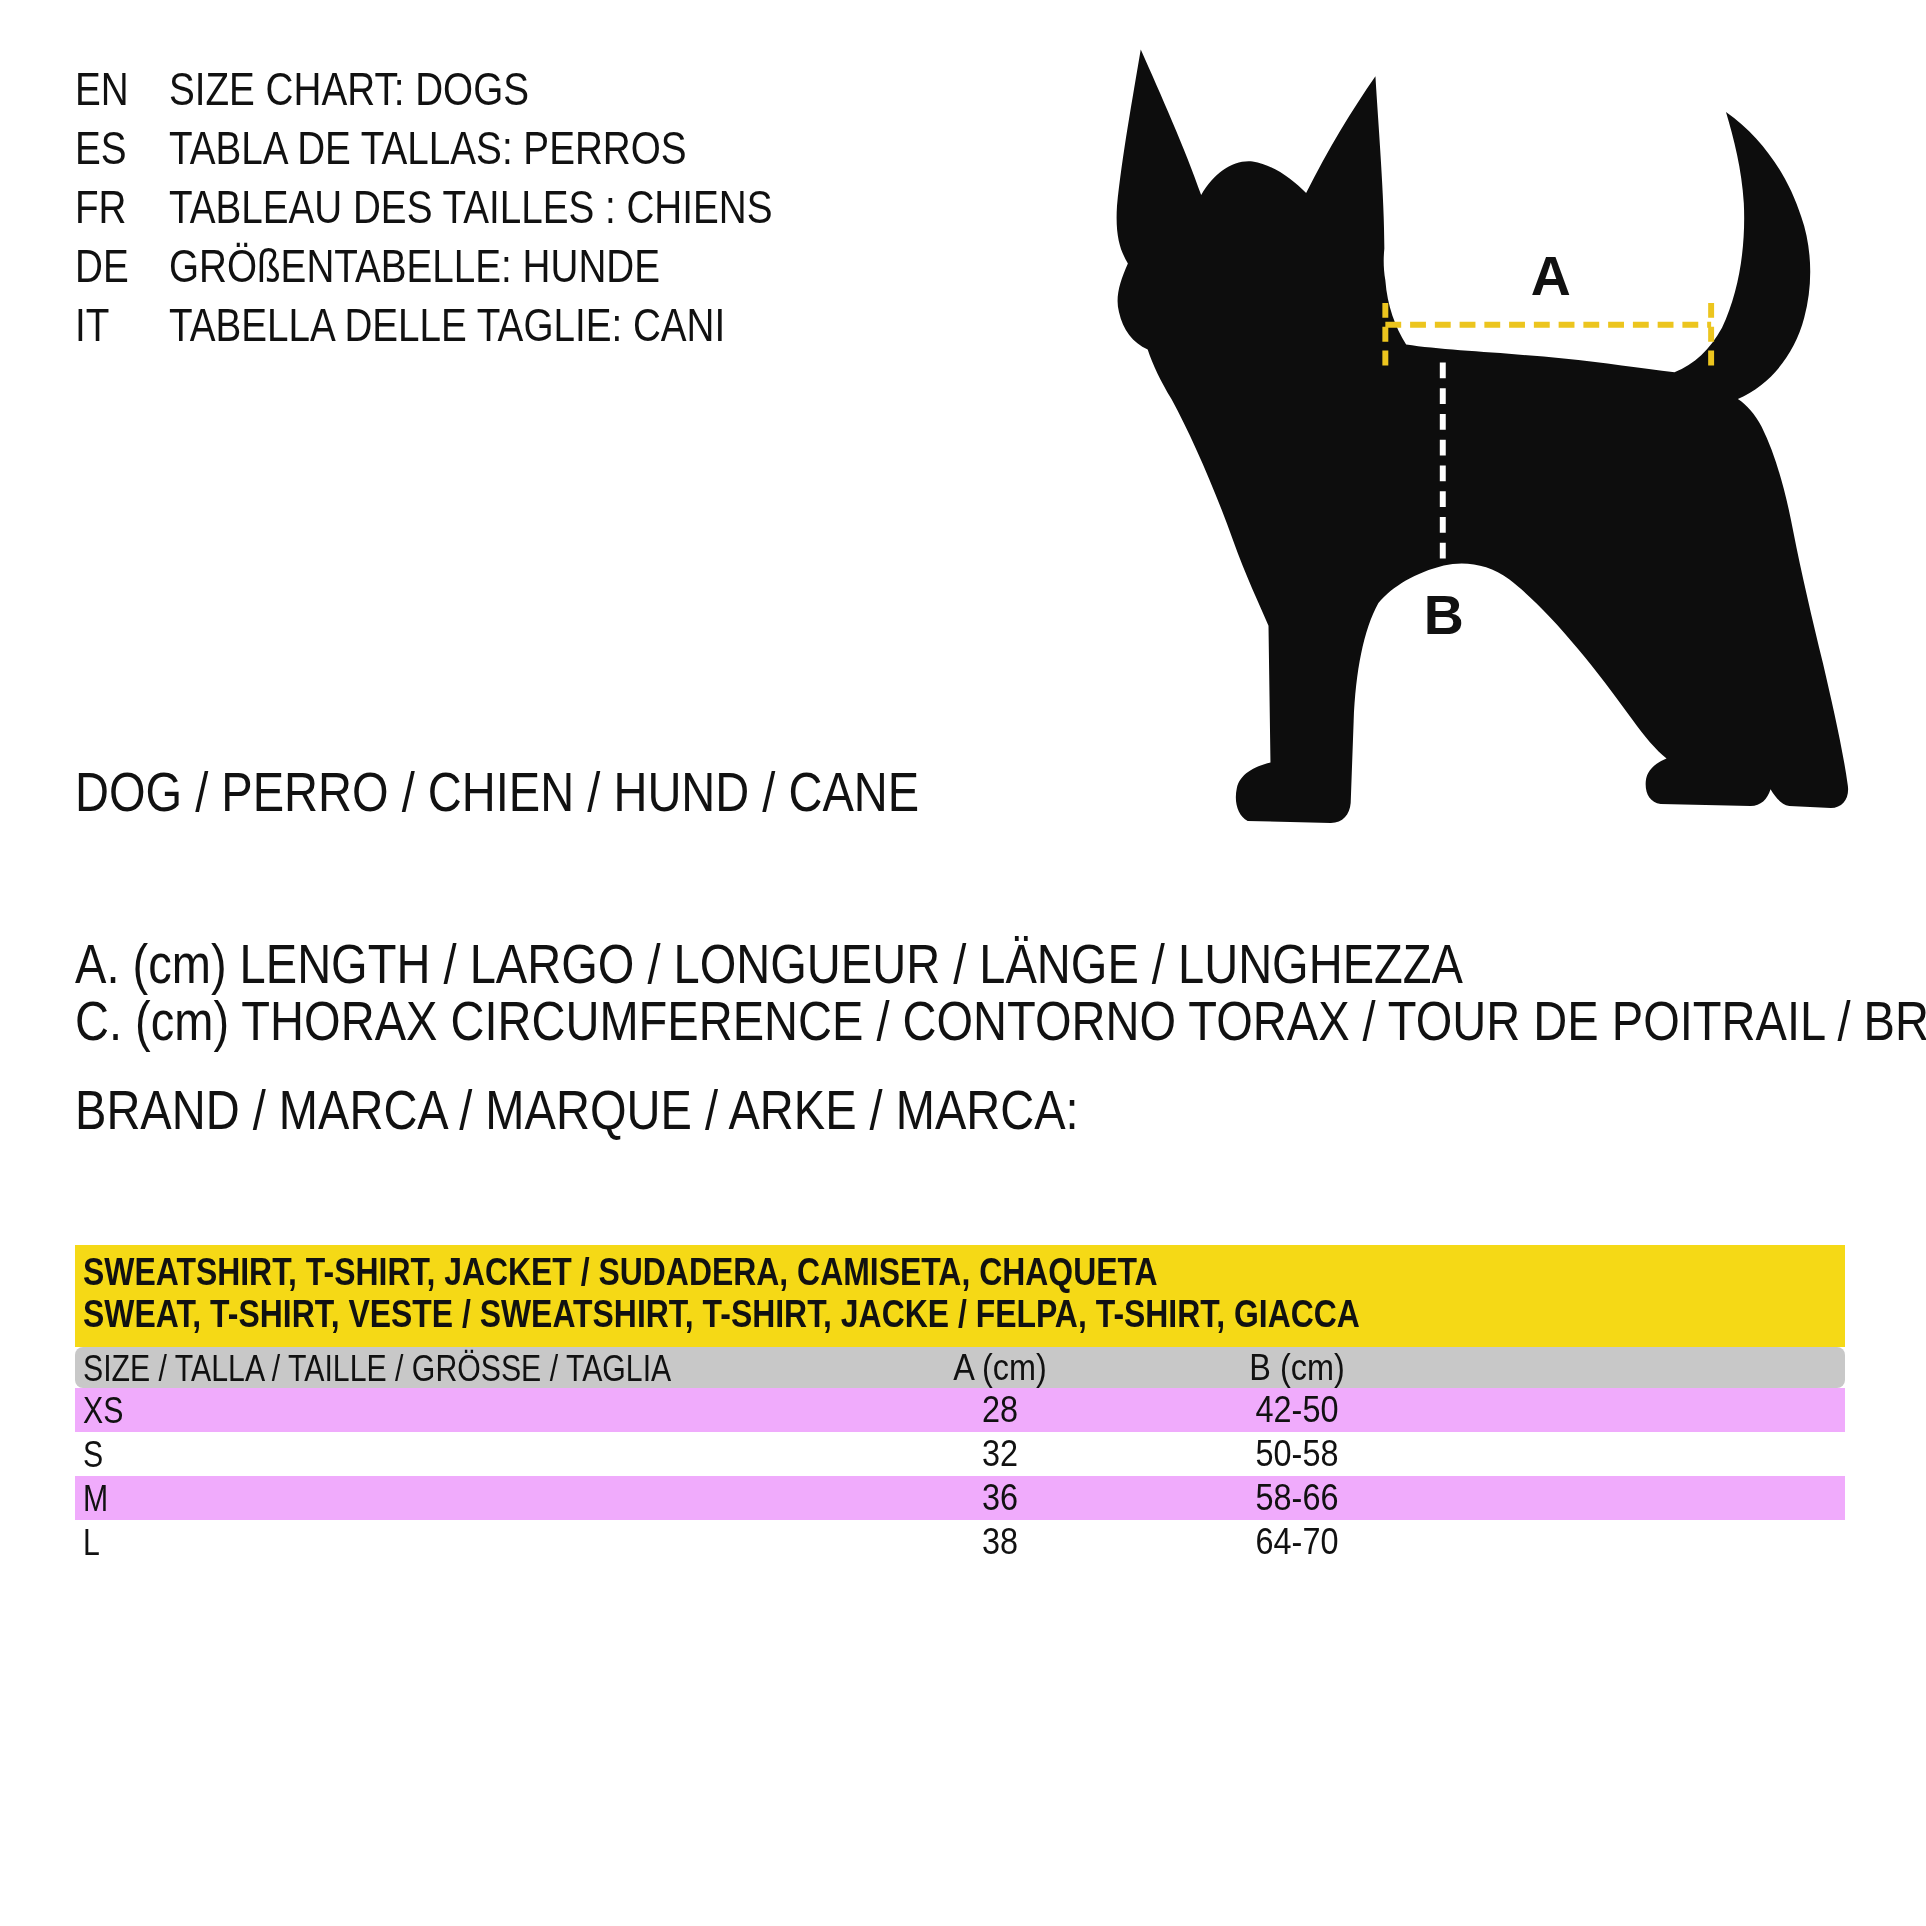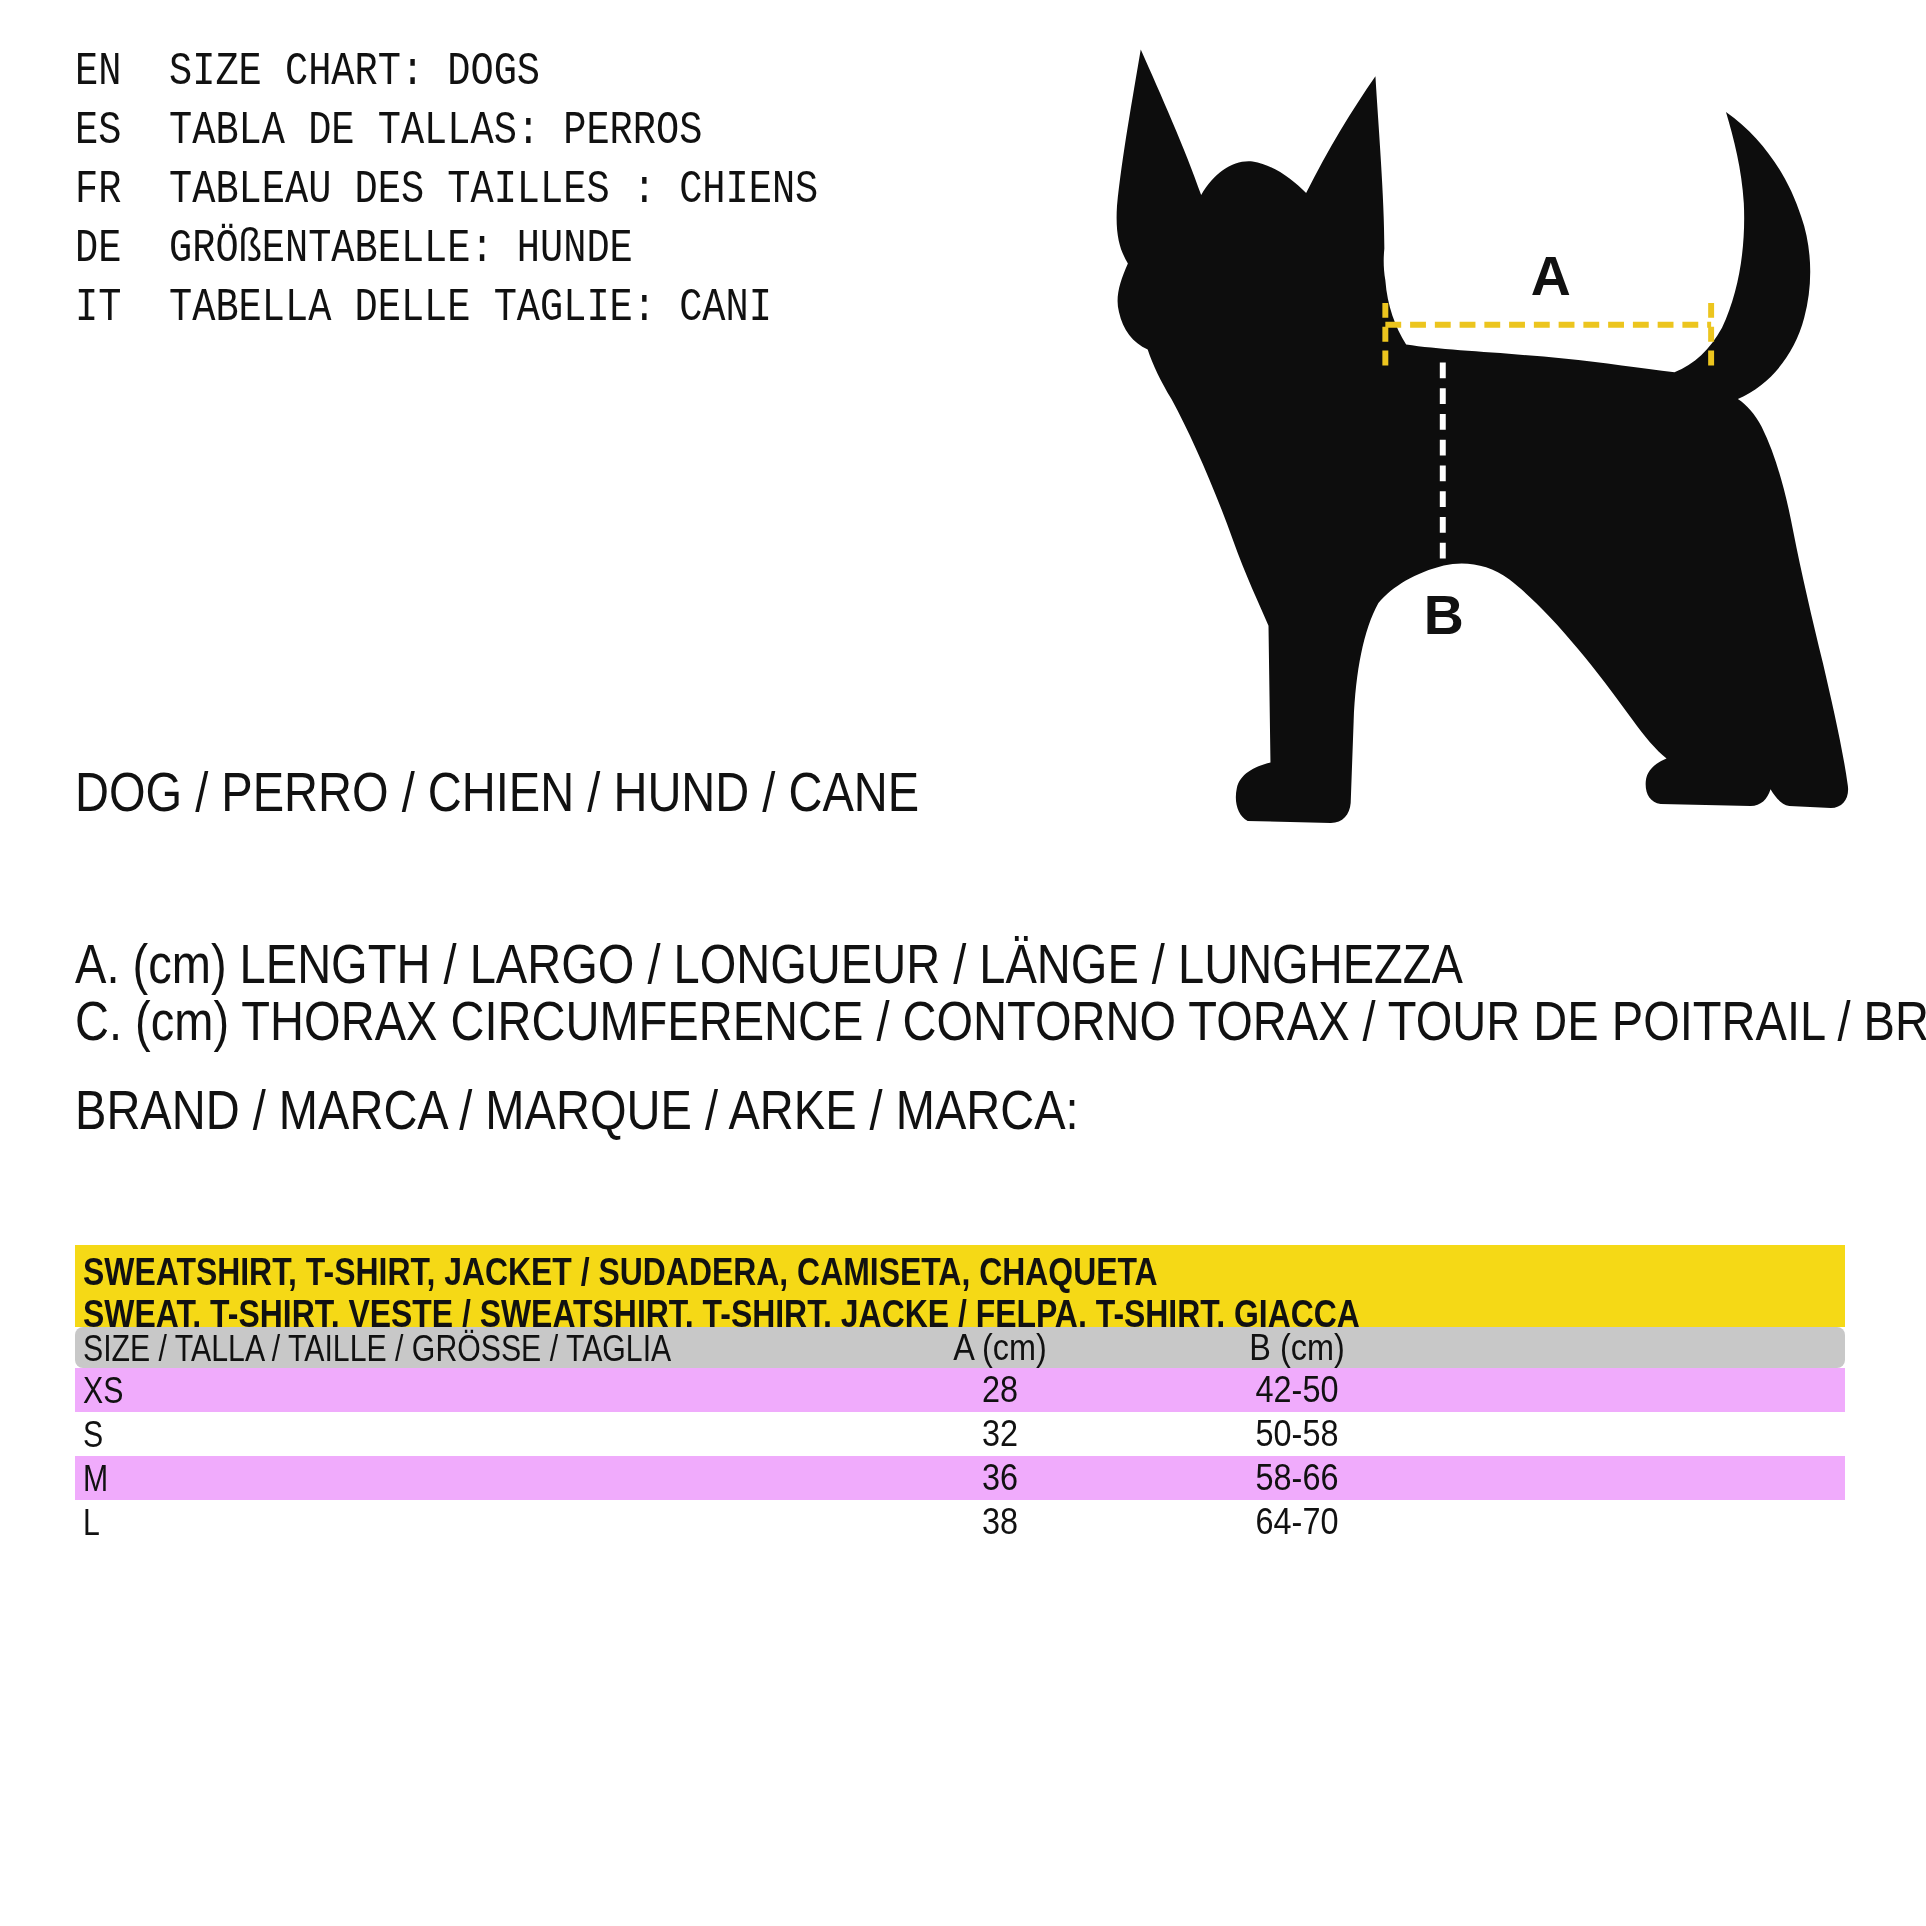--- a/index.html
+++ b/index.html
@@ -2,32 +2,32 @@
 <html><head>
 <meta charset="utf-8">
 <style>
   html,body{margin:0;padding:0;}
   body{
     width:1927px;height:1927px;position:relative;background:#ffffff;
     font-family:"Liberation Sans", sans-serif;color:#111;overflow:hidden;
   }
   .cond{display:inline-block;transform:scaleX(0.84);transform-origin:0 50%;white-space:nowrap;}
   
-  .lang-block{position:absolute;left:75px;top:42px;font-family:Liberation Mono, monospace;}
+  .lang-block{position:absolute;left:75px;top:59px;}
   .lang-row{display:flex;height:59px;align-items:center;font-size:46px;font-weight:400;letter-spacing:0;}
   .lang-code{width:94px;flex:0 0 94px;}
   
   .text-line{position:absolute;left:75px;height:44px;line-height:44px;font-size:56px;font-weight:400;white-space:nowrap;}
   #dog-caption{top:770px;}
   #legend-a{top:942px;}
   #legend-c{top:999px;}
   #brand-line{top:1088px;}
   
   .size-table{position:absolute;left:75px;top:1245px;width:1770px;}
-  .banner{background:#f5d916;height:82px;padding:6px 0 0 8px;box-sizing:border-box;}
+  .banner{background:#f5d916;height:102px;padding:6px 0 0 8px;box-sizing:border-box;}
   .banner-line{font-size:38px;font-weight:700;line-height:42px;white-space:nowrap;}
   .t-row{position:relative;width:100%;box-sizing:border-box;}
   .t-header{height:41px;background:#c8c8c8;border-radius:8px;}
   .t-data{height:44px;}
   .t-data.alt{background:#f0abfc;}
   .cell-size{position:absolute;left:8px;top:50%;transform:translateY(-50%);font-size:36px;white-space:nowrap;}
   .cell-size .cond{vertical-align:middle;}
   .cell-a{position:absolute;left:925px;top:50%;transform:translate(-50%,-50%) scaleX(0.9);font-size:36px;white-space:nowrap;}
   .cell-b{position:absolute;left:1222px;top:50%;transform:translate(-50%,-50%) scaleX(0.9);font-size:36px;white-space:nowrap;}
   

